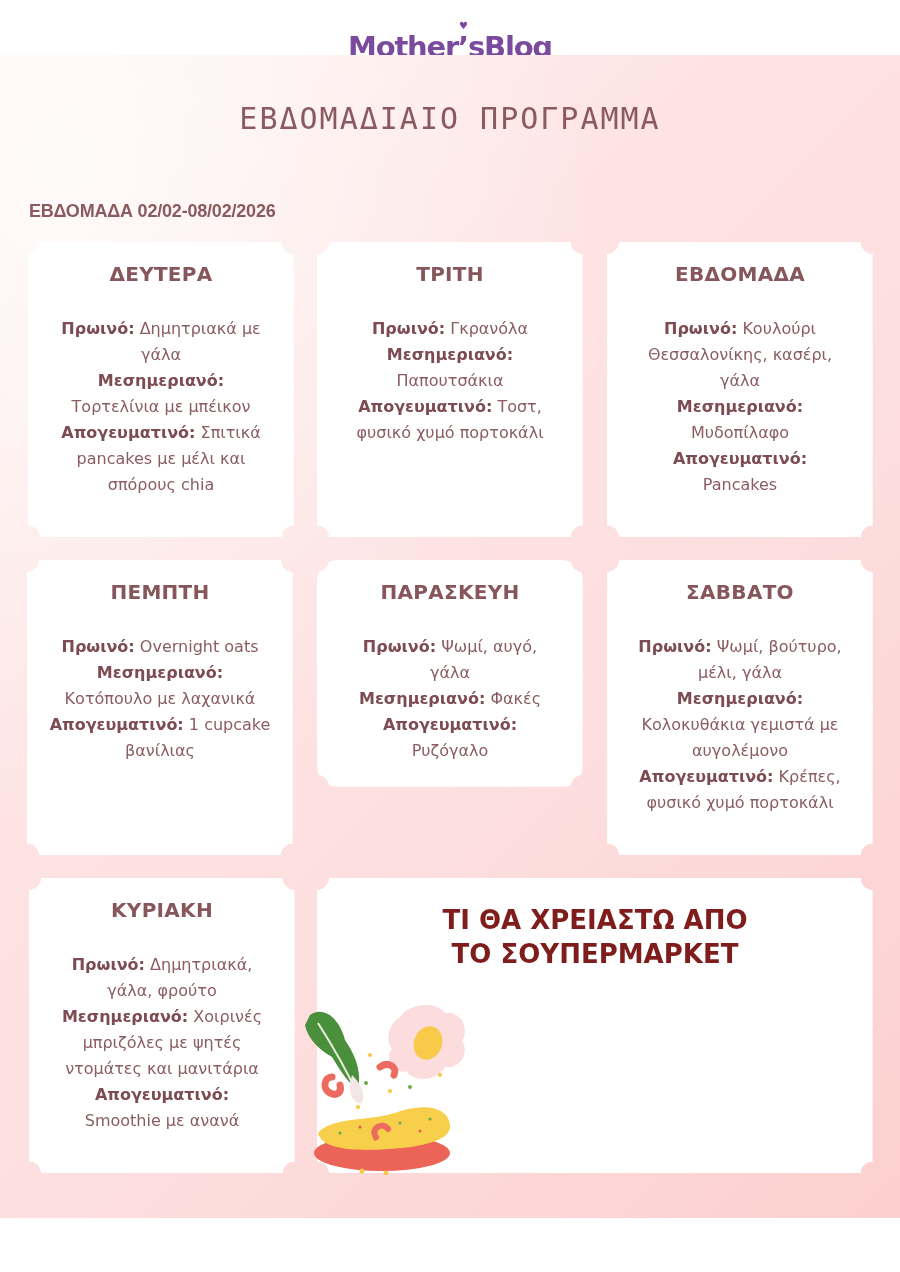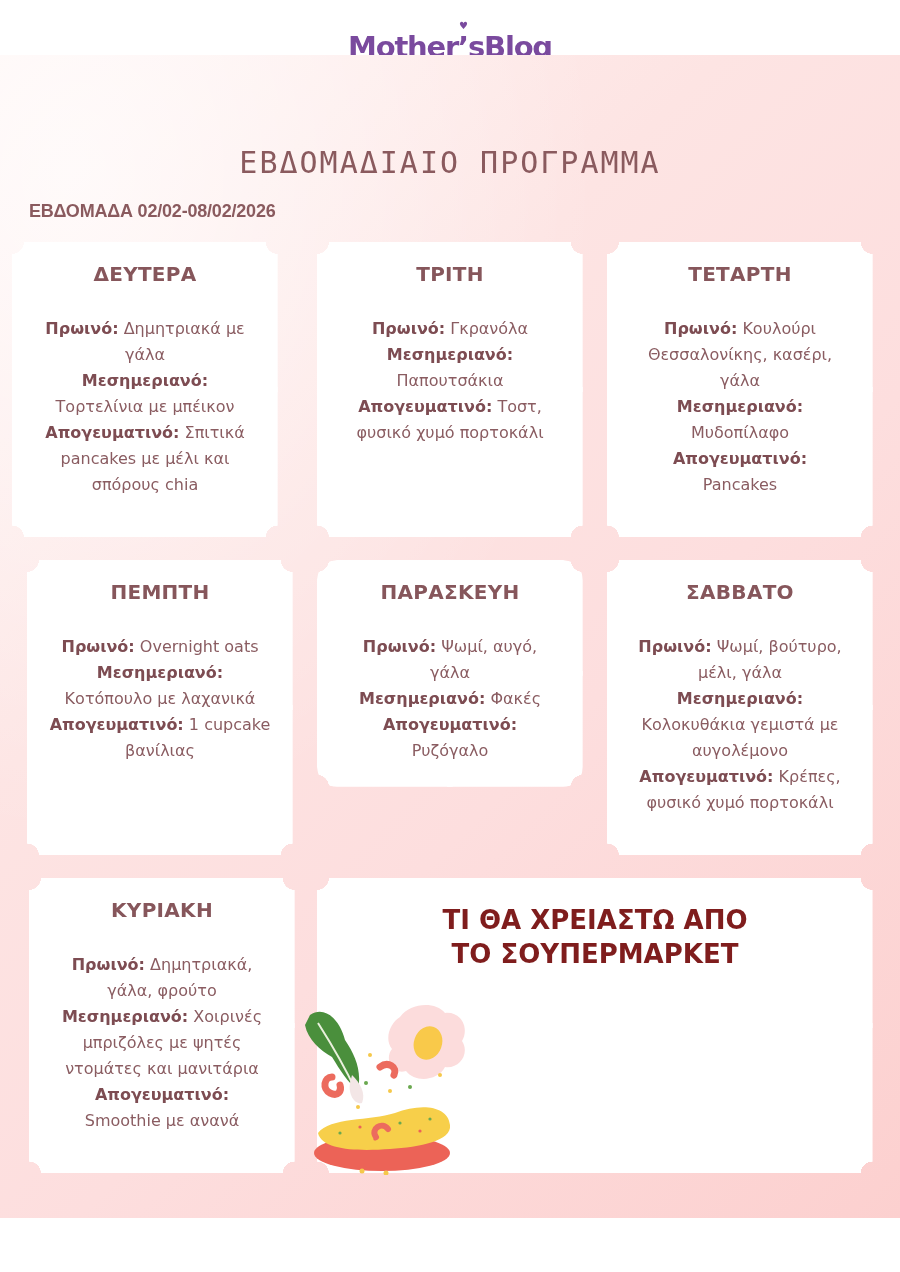--- a/index.html
+++ b/index.html
@@ -21,21 +21,21 @@
     background: linear-gradient(135deg, #fff3f2 0%, #fde4e3 35%, #fddede 60%, #fcd0cf 100%);
   }
   .poster::before {
     content: ""; position: absolute; inset: 0;
     background: radial-gradient(ellipse at 8% 10%, rgba(255,255,255,0.7), rgba(255,255,255,0) 45%);
   }
 
   .title {
     position: absolute; top: 93px; left: 0; width: 900px; text-align: center;
     font-family: "DejaVu Sans Mono", monospace; font-weight: normal;
-    font-size: 30px; line-height: 52px; letter-spacing: 2px; color: #8a5a5e; margin-top: 44px;
+    font-size: 30px; line-height: 52px; letter-spacing: 2px; color: #8a5a5e;
   }
   .week {
     position: absolute; top: 201px; left: 29px;
     font-family: "Liberation Sans", sans-serif; font-weight: bold; font-size: 18px;
     color: #8a5a5e; letter-spacing: -0.2px;
   }
 
   .card {
     position: absolute; background: #ffffff; text-align: center;
     --r: 12px;
@@ -78,40 +78,40 @@
 </div>
 
 <div class="poster"></div>
 
 <div class="title">
   <div>ΕΒΔΟΜΑΔΙΑΙΟ ΠΡΟΓΡΑΜΜΑ</div>
 </div>
 
 <div class="week">ΕΒΔΟΜΑΔΑ 02/02-08/02/2026</div>
 
-<div class="card" style="left:12px; top:242px; width:266px; height:295px;">
+<div class="card" style="left:28px; top:242px; width:266px; height:295px;">
   <span class="day-name">ΔΕΥΤΕΡΑ</span>
   <div class="meals" style="width:240px;">
     <b>Πρωινό:</b> <span>Δημητριακά με γάλα</span><br>
     <b>Μεσημεριανό:</b><br><span>Τορτελίνια με μπέικον</span><br>
     <b>Απογευματινό:</b> <span>Σπιτικά pancakes με μέλι και σπόρους chia</span>
   </div>
 </div>
 
 <div class="card" style="left:317px; top:242px; width:266px; height:295px;">
   <span class="day-name">ΤΡΙΤΗ</span>
   <div class="meals" style="width:240px;">
     <b>Πρωινό:</b> <span>Γκρανόλα</span><br>
     <b>Μεσημεριανό:</b><br><span>Παπουτσάκια</span><br>
     <b>Απογευματινό:</b> <span>Τοστ, φυσικό χυμό πορτοκάλι</span>
   </div>
 </div>
 
 <div class="card" style="left:607px; top:242px; width:266px; height:295px;">
-  <span class="day-name">ΤΕΤΑΡΤΗ</span>
+  <span class="day-name">ΕΒΔΟΜΑΔΑ</span>
   <div class="meals" style="width:240px;">
     <b>Πρωινό:</b> <span>Κουλούρι Θεσσαλονίκης, κασέρι, γάλα</span><br>
     <b>Μεσημεριανό:</b><br><span>Μυδοπίλαφο</span><br>
     <b>Απογευματινό:</b><br><span>Pancakes</span>
   </div>
 </div>
 
 <div class="card" style="left:27px; top:560px; width:266px; height:295px;">
   <span class="day-name">ΠΕΜΠΤΗ</span>
   <div class="meals" style="width:250px;">

